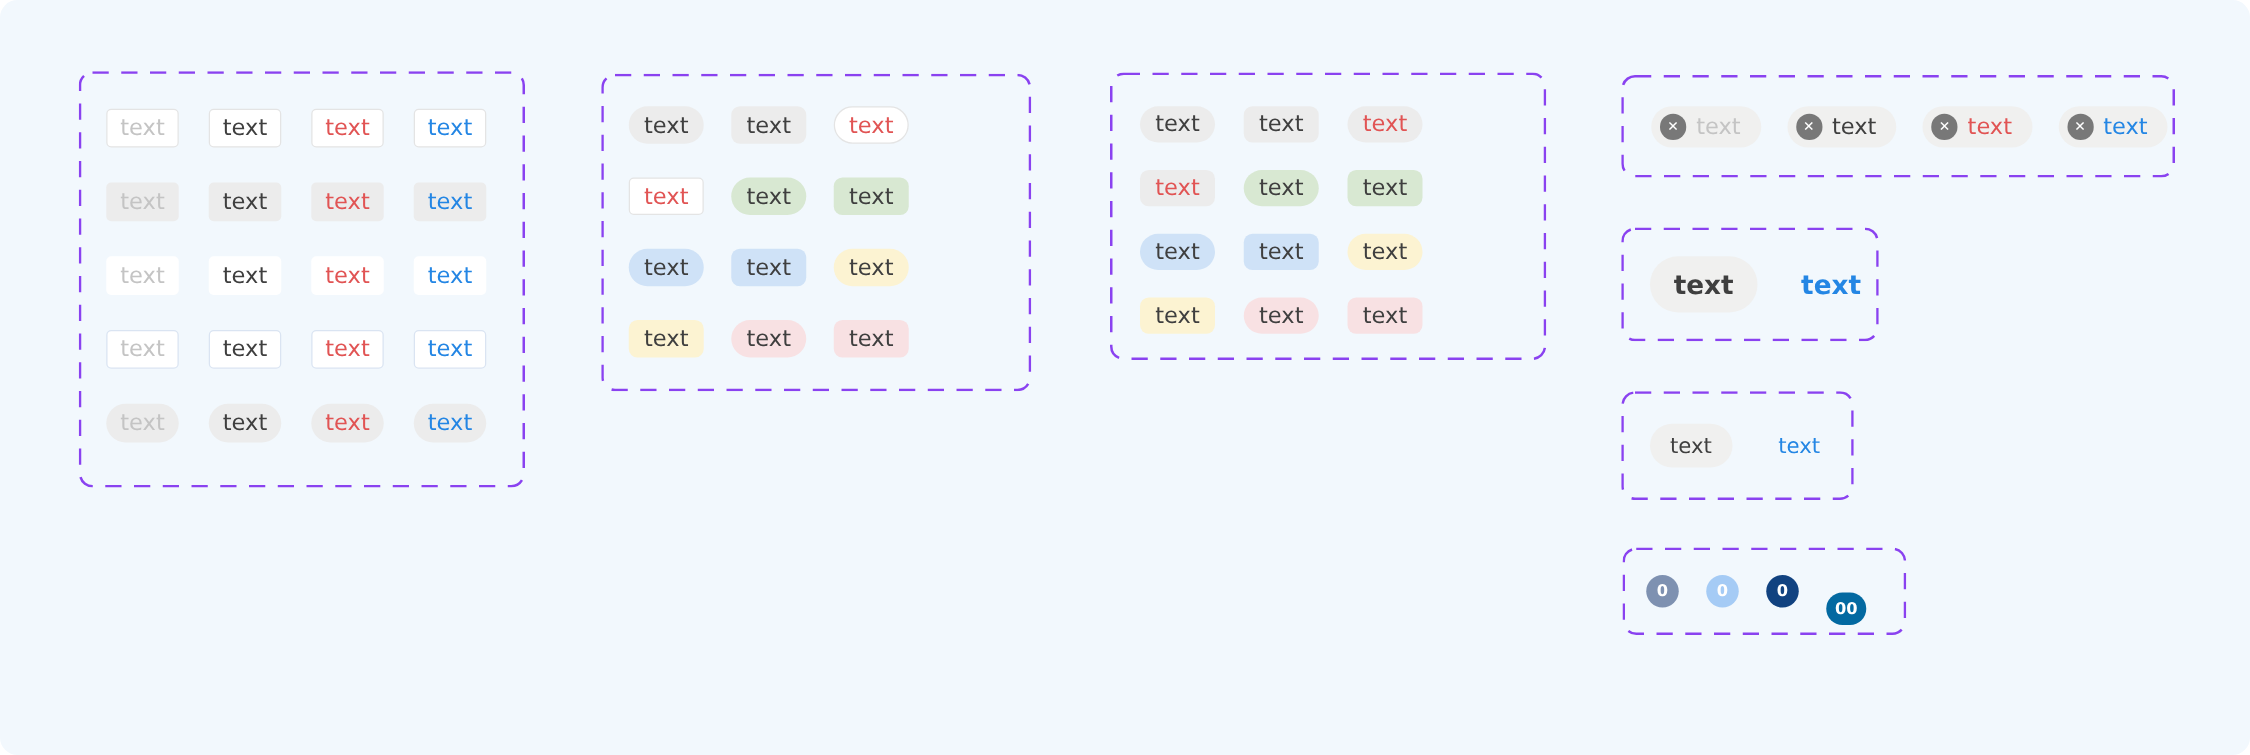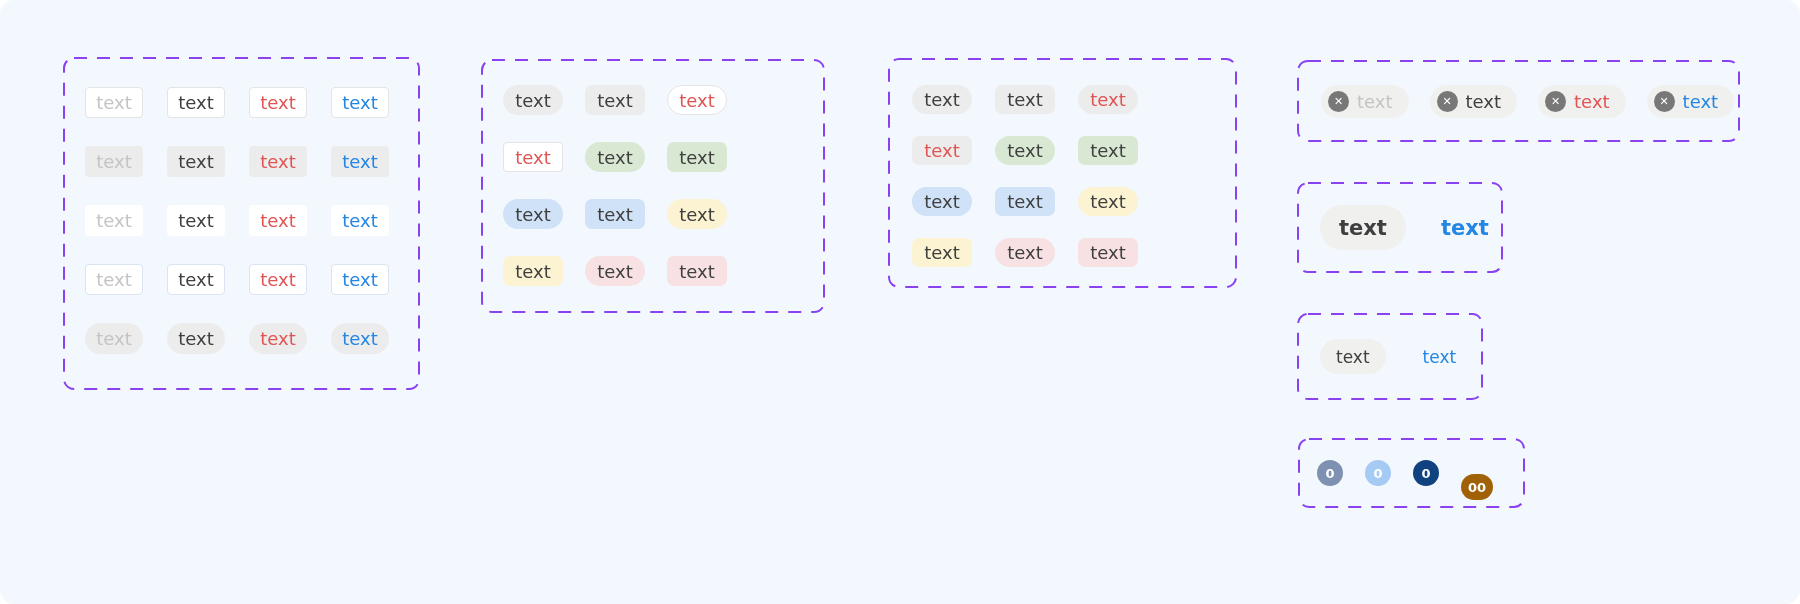--- a/index.html
+++ b/index.html
@@ -134,18 +134,18 @@
       <div class="pill-md" style="background: rgb(240, 240, 239); color: rgb(63, 63, 63);">text</div>
       <div class="text-md" style="color: rgb(36, 134, 228);">text</div>
       <svg width="186" height="87" class="dash-svg">
         <rect x="1" y="1" width="184" height="85" rx="10" ry="10" fill="none" stroke="#8a42f0" stroke-width="2" stroke-dasharray="13 10"></rect>
       </svg>
     </section>
   <section class="dash-box flex-row g7" style="left:1298px;top:438px;width:227px;height:70px;">
       <span class="badge" style="background: rgb(126, 145, 177);">0</span>
       <span class="badge" style="background: rgb(165, 203, 245);">0</span>
       <span class="badge" style="background: rgb(17, 66, 128);">0</span>
-      <span class="badge" style="background: #a16207; margin-top: 28px;">00</span>
+      <span class="badge" style="background: #0369a1; margin-top: 28px;">00</span>
       <svg width="227" height="70" class="dash-svg">
         <rect x="1" y="1" width="225" height="68" rx="10" ry="10" fill="none" stroke="#8a42f0" stroke-width="2" stroke-dasharray="13 10"></rect>
       </svg>
     </section>
 </div>
 
 </body></html>

